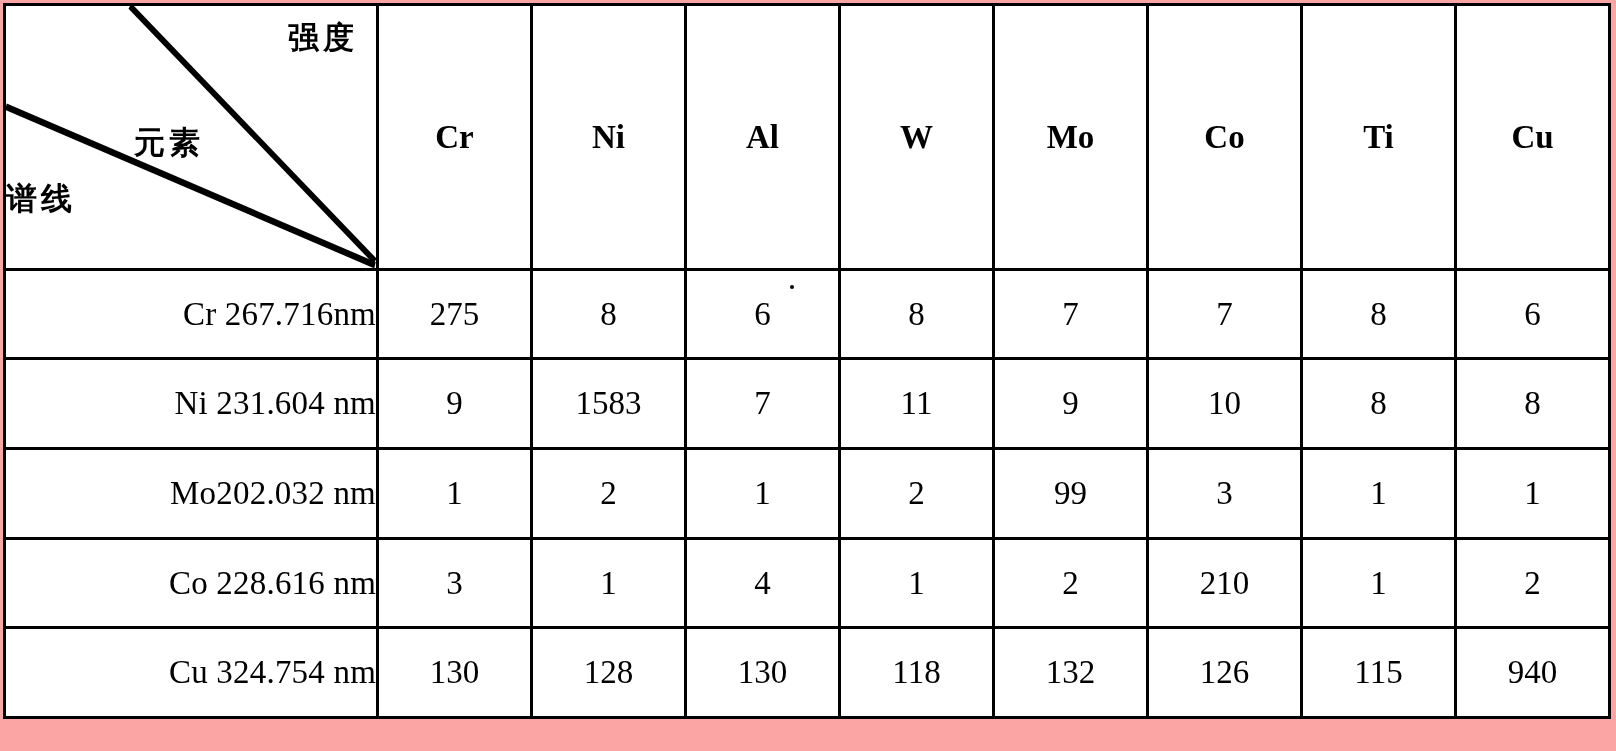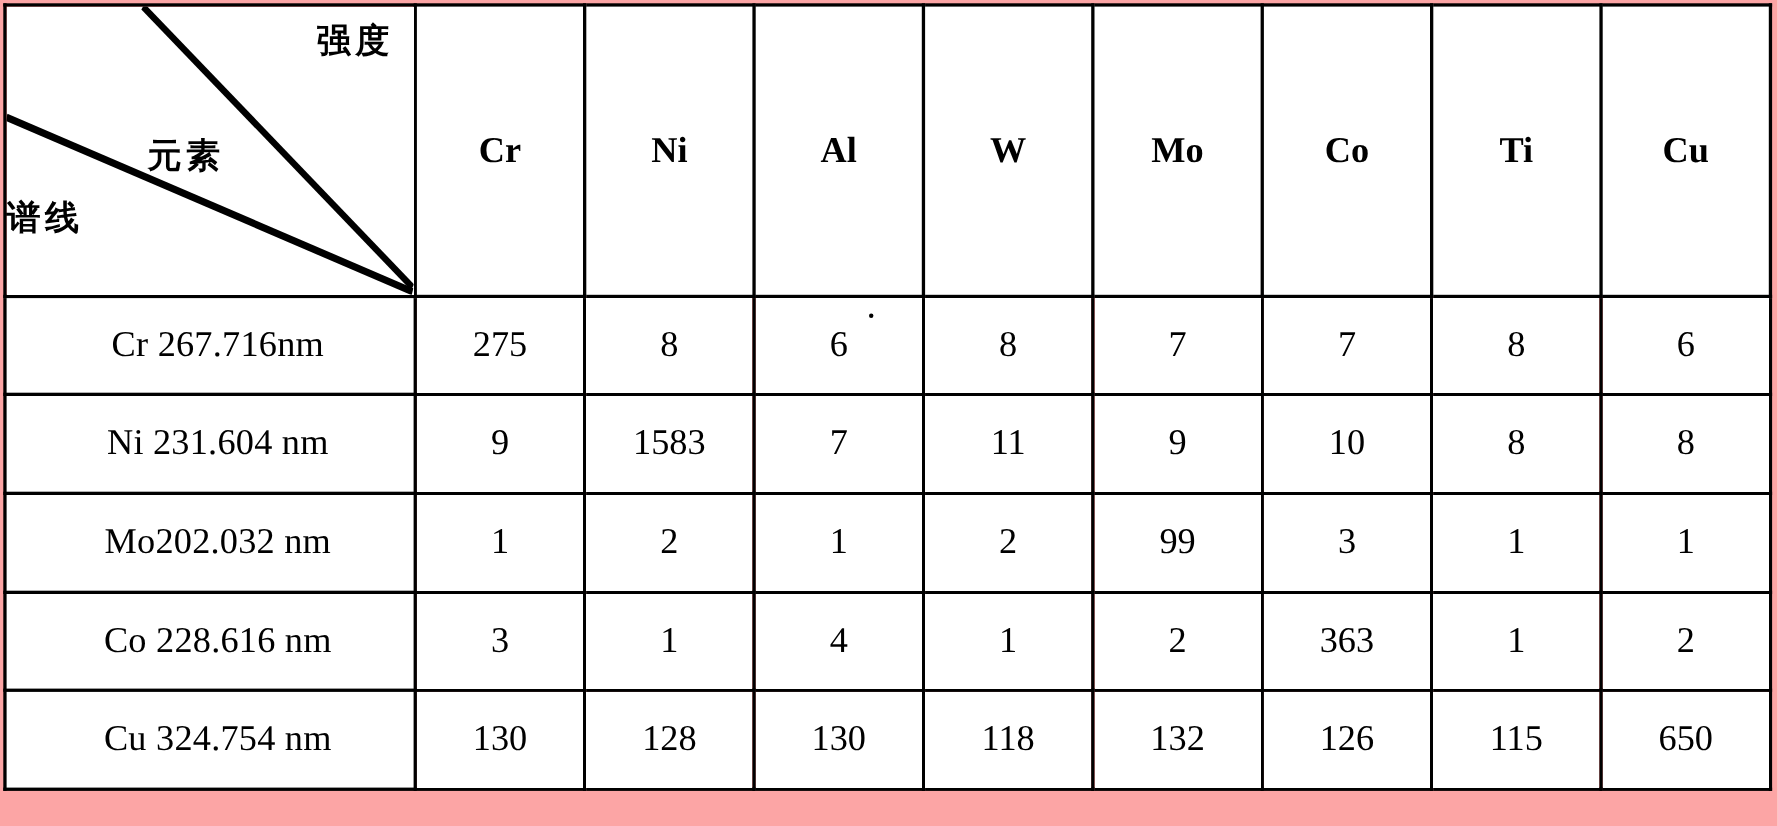--- a/index.html
+++ b/index.html
@@ -33,21 +33,21 @@
     border: 3px solid #000000;
     text-align: center;
     vertical-align: middle;
     font-size: 33px;
     line-height: 1.05;
     padding: 0;
     background: #ffffff;
   }
   
   table.spectra td.rowlabel {
-    text-align: center;
+    text-align: right;
     padding-left: 14px;
     font-size: 33px;
     letter-spacing: 0.2px;
     white-space: nowrap;
   }
   
   td.corner {
     position: relative;
     padding: 0;
     height: 195px;
@@ -185,33 +185,33 @@
         <td class="val">1</td>
       </tr>
 
       <tr class="datarow">
         <td class="rowlabel">Co 228.616 nm</td>
         <td class="val">3</td>
         <td class="val">1</td>
         <td class="val">4</td>
         <td class="val">1</td>
         <td class="val">2</td>
-        <td class="val">363</td>
+        <td class="val">210</td>
         <td class="val">1</td>
         <td class="val">2</td>
       </tr>
 
 
       <tr class="datarow">
         <td class="rowlabel">Cu 324.754 nm</td>
         <td class="val">130</td>
         <td class="val">128</td>
         <td class="val">130</td>
         <td class="val">118</td>
         <td class="val">132</td>
         <td class="val">126</td>
         <td class="val">115</td>
-        <td class="val">650</td>
+        <td class="val">940</td>
       </tr>
     </tbody>
   </table>
 
 </div>
 
 </body></html>

